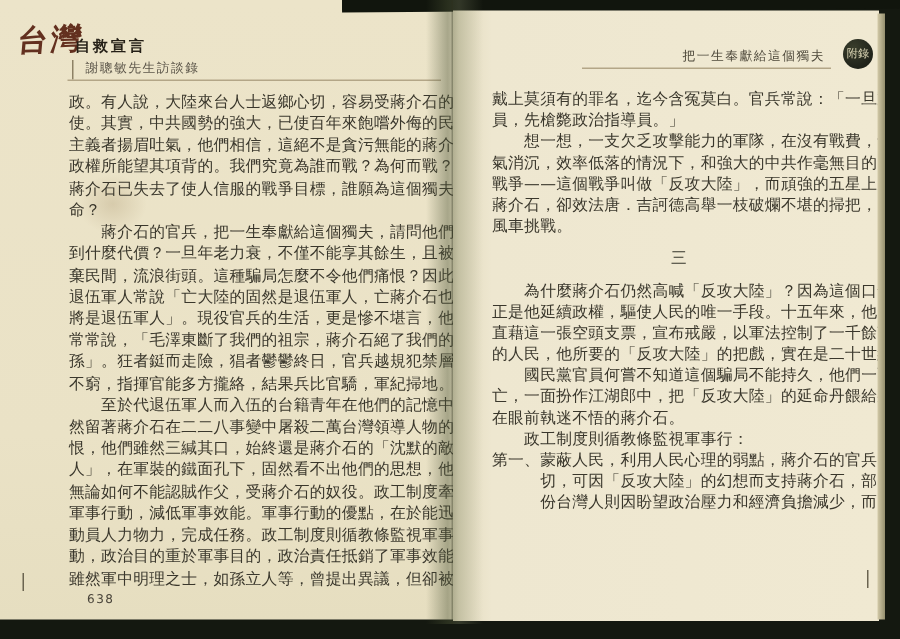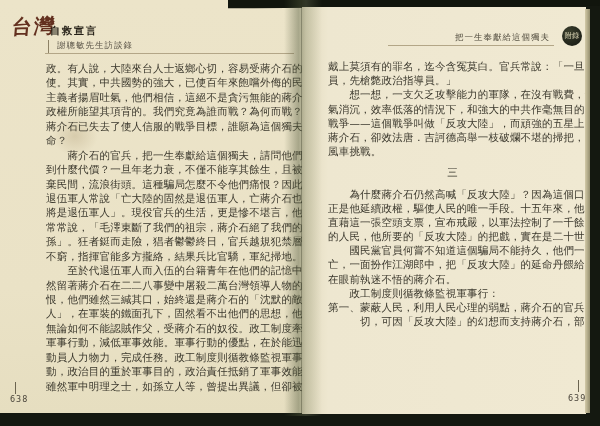--- a/index.html
+++ b/index.html
@@ -38,21 +38,21 @@
   
   .bodytext{position:absolute;color:#3a372c;font-size:10.5px;letter-spacing:0.2px;}
   .body-left{left:46px;top:61px;width:252px;}
   .body-right{left:26px;top:52px;width:252px;}
   .line{height:14.45px;line-height:14.45px;white-space:nowrap;}
   .body-right .line{height:14.2px;line-height:14.2px;}
   .heading-line{text-align:center;height:14.2px;line-height:14.2px;margin:7px 0 7px 0;
     letter-spacing:3px;color:#35332a;}
 
   
-  .pagenum{position:absolute;font-size:8px;color:#49443a;letter-spacing:1px;}
+  .pagenum{position:absolute;font-size:8px;color:#49443a;letter-spacing:1px;margin-left:48px;}
   .pagenum-left{left:10px;top:395px;}
   .pagenum-right{left:568px;top:394px;text-align:center;}
   .pn-tick{position:absolute;width:1px;height:12px;background:#6b6450;}
   .pn-tick-left{left:15px;top:382px;}
   .pn-tick-right{left:578px;top:380px;}
 
   
   .stain{position:absolute;left:52px;top:116px;width:46px;height:40px;border-radius:50%;
     background:radial-gradient(ellipse,rgba(168,148,108,0.30),rgba(168,148,108,0) 70%);}
 </style>
@@ -116,20 +116,21 @@
       <div class="line">　　為什麼蔣介石仍然高喊「反攻大陸」？因為這個口號</div>
       <div class="line">正是他延續政權，驅使人民的唯一手段。十五年來，他一</div>
       <div class="line">直藉這一張空頭支票，宣布戒嚴，以軍法控制了一千餘萬</div>
       <div class="line">的人民，他所要的「反攻大陸」的把戲，實在是二十世紀</div>
       <div class="line">　　國民黨官員何嘗不知道這個騙局不能持久，他們一面</div>
       <div class="line">亡，一面扮作江湖郎中，把「反攻大陸」的延命丹餵給死</div>
       <div class="line">在眼前執迷不悟的蔣介石。</div>
       <div class="line">　　政工制度則循教條監視軍事行：</div>
       <div class="line">第一、蒙蔽人民，利用人民心理的弱點，蔣介石的官兵</div>
       <div class="line">　　　切，可因「反攻大陸」的幻想而支持蔣介石，部</div>
+      <div class="line">　　　份台灣人則因盼望政治壓力和經濟負擔減少，而</div>
     </div>
   </div>
 
   <div class="gutter"></div>
   <div class="edge-strip"></div>
 
   <div class="pn-tick pn-tick-left"></div>
   <div class="pagenum pagenum-left">638</div>
   <div class="pn-tick pn-tick-right"></div>
   <div class="pagenum pagenum-right">639</div>

